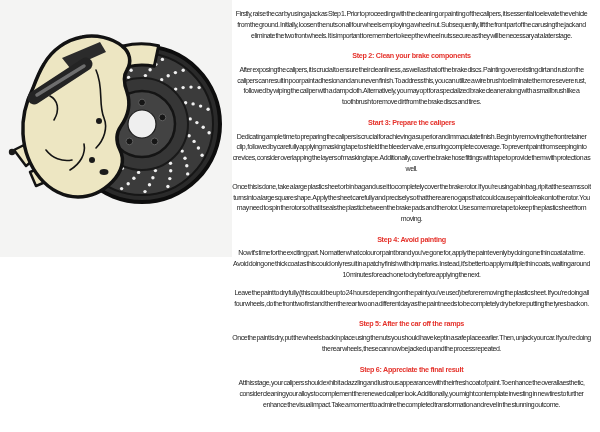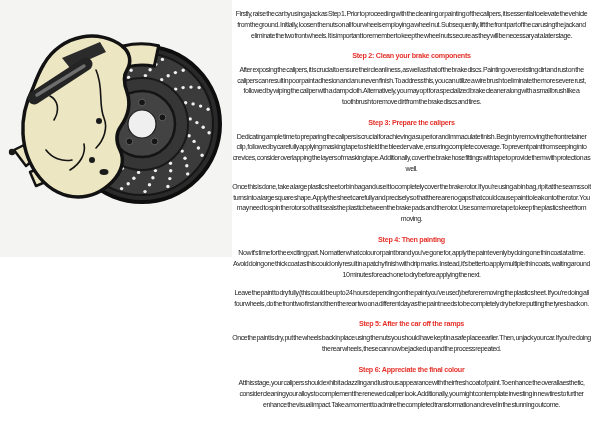--- a/index.html
+++ b/index.html
@@ -177,26 +177,26 @@
     </g>
   </svg>
 </div>
 
 <div class="article-col">
   <p class="intro">Firstly, raise the car by using a jack as Step 1. Prior to proceeding with the cleaning or painting of the calipers, it is essential to elevate the vehicle from the ground. Initially, loosen the nuts on all four wheels employing a wheel nut. Subsequently, lift the front part of the car using the jack and eliminate the two front wheels. It is important to remember to keep the wheel nuts secure as they will be necessary at a later stage.</p>
 
   <div class="step-heading">Step 2: Clean your brake components</div>
   <p>After exposing the calipers, it is crucial to ensure their cleanliness, as well as that of the brake discs. Painting over existing dirt and rust on the calipers can result in poor paint adhesion and an uneven finish. To address this, you can utilize a wire brush to eliminate the more severe rust, followed by wiping the caliper with a damp cloth. Alternatively, you may opt for a specialized brake cleaner along with a small brush like a toothbrush to remove dirt from the brake discs and tires.</p>
 
-  <div class="step-heading">Step 3: Prepare the calipers</div>
+  <div class="step-heading">Start 3: Prepare the calipers</div>
   <p>Dedicating ample time to preparing the calipers is crucial for achieving a superior and immaculate finish. Begin by removing the front retainer clip, followed by carefully applying masking tape to shield the bleeder valve, ensuring complete coverage. To prevent paint from seeping into crevices, consider overlapping the layers of masking tape. Additionally, cover the brake hose fittings with tape to provide them with protection as well.</p>
   <p>Once this is done, take a large plastic sheet or bin bag and use it to completely cover the brake rotor. If you're using a bin bag, rip it at the seams so it turns into a large square shape. Apply the sheet carefully and precisely so that there are no gaps that could cause paint to leak onto the rotor. You may need to spin the rotor so that it seals the plastic between the brake pads and the rotor. Use some more tape to keep the plastic sheet from moving.</p>
 
-  <div class="step-heading">Step 4: Then painting</div>
+  <div class="step-heading">Step 4: Avoid painting</div>
   <p>Now it's time for the exciting part. No matter what colour or paint brand you've gone for, apply the paint evenly by doing one thin coat at a time. Avoid doing one thick coat as this could only result in a patchy finish with drip marks. Instead, it's better to apply multiple thin coats, waiting around 10 minutes for each one to dry before applying the next.</p>
   <p>Leave the paint to dry fully (this could be up to 24 hours depending on the paint you've used) before removing the plastic sheet. If you're doing all four wheels, do the front two first and then the rear two on a different day as the paint needs to be completely dry before putting the tyres back on.</p>
 
   <div class="step-heading">Step 5: After the car off the ramps</div>
   <p>Once the paint is dry, put the wheels back in place using the nuts you should have kept in a safe place earlier. Then, unjack your car. If you're doing the rear wheels, these can now be jacked up and the process repeated.</p>
 
-  <div class="step-heading">Step 6: Appreciate the final colour</div>
+  <div class="step-heading">Step 6: Appreciate the final result</div>
   <p>At this stage, your calipers should exhibit a dazzling and lustrous appearance with their fresh coat of paint. To enhance the overall aesthetic, consider cleaning your alloys to complement the renewed caliper look. Additionally, you might contemplate investing in new tires to further enhance the visual impact. Take a moment to admire the completed transformation and revel in the stunning outcome.</p>
 </div>
 
 </body></html>

